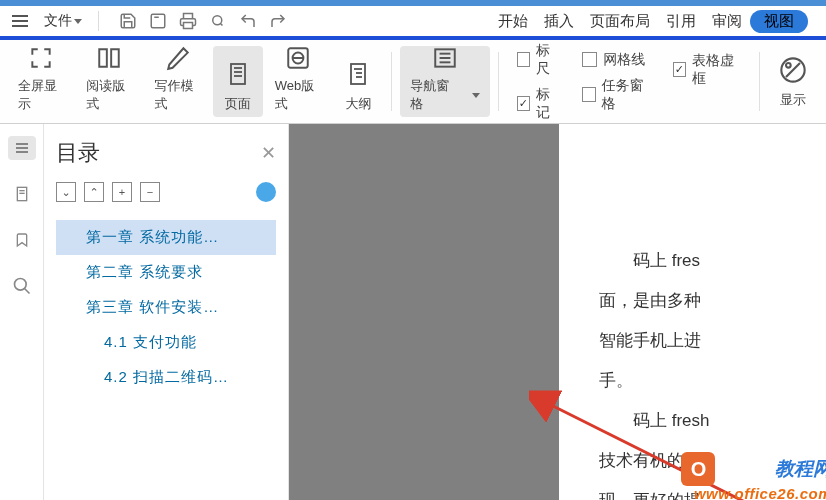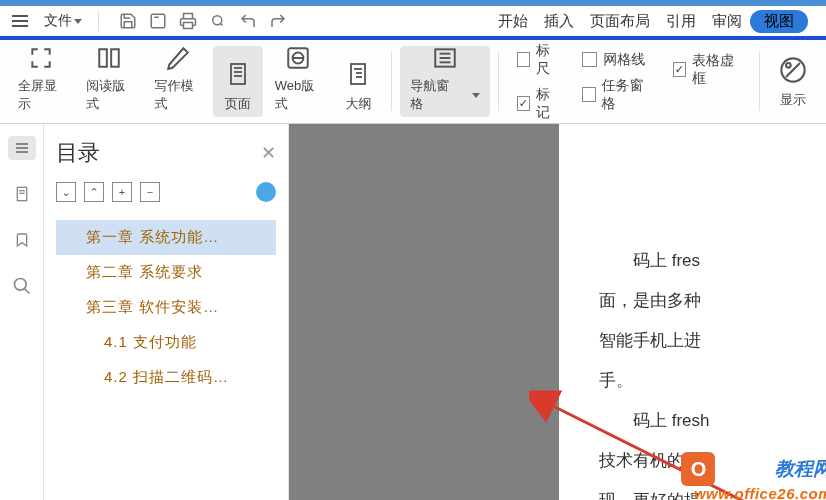--- a/index.html
+++ b/index.html
@@ -34,21 +34,21 @@
   .side-icon { width:28px; height:24px; display:flex; align-items:center; justify-content:center; color:#888; border-radius:4px; }
   .side-icon.active { background:#e6e6e6; color:#555; }
   
   .nav-pane { width:245px; border-right:1px solid #e3e3e3; padding:14px 12px 0 12px; position:relative; }
   .nav-title { font-size:22px; color:#333; display:flex; align-items:center; justify-content:space-between; }
   .nav-close { font-size:18px; color:#999; }
   .nav-tools { display:flex; gap:8px; margin-top:14px; align-items:center; }
   .nt-box { width:20px; height:20px; border:1.5px solid #888; display:flex; align-items:center; justify-content:center; font-size:11px; color:#555; }
   .nt-dot { margin-left:auto; width:20px; height:20px; border-radius:50%; background:#4aa8e8; position:relative; }
   .toc-list { margin-top:18px; }
-  .toc-item { padding:8px 10px 8px 30px; font-size:15px; color:#a16207; letter-spacing:1px; position:relative; }
+  .toc-item { padding:8px 10px 8px 30px; font-size:15px; color:#0369a1; letter-spacing:1px; position:relative; }
   .toc-item.sel { background:#cfe0f5; }
   .toc-sub { padding-left:48px; }
   .expand-caret { position:absolute; left:8px; top:11px; width:0;height:0;border-left:4px solid transparent;border-right:4px solid transparent;border-top:6px solid #666; }
   
   .doc-area { flex:1; background:#808080; position:relative; overflow:hidden; }
   .page { position:absolute; left:270px; top:0; width:700px; min-height:520px; background:#fff; padding:40px 30px 30px 40px; font-size:17px; color:#333; line-height:2.0; }
   .page-icon { position:absolute; left:280px; top:24px; width:20px; height:24px; color:#a8bdd4; }
   .para { margin-bottom:6px; text-indent:2em; }
   
   .arrow-svg { position:absolute; left:240px; top:260px; width:400px; height:220px; pointer-events:none; }

